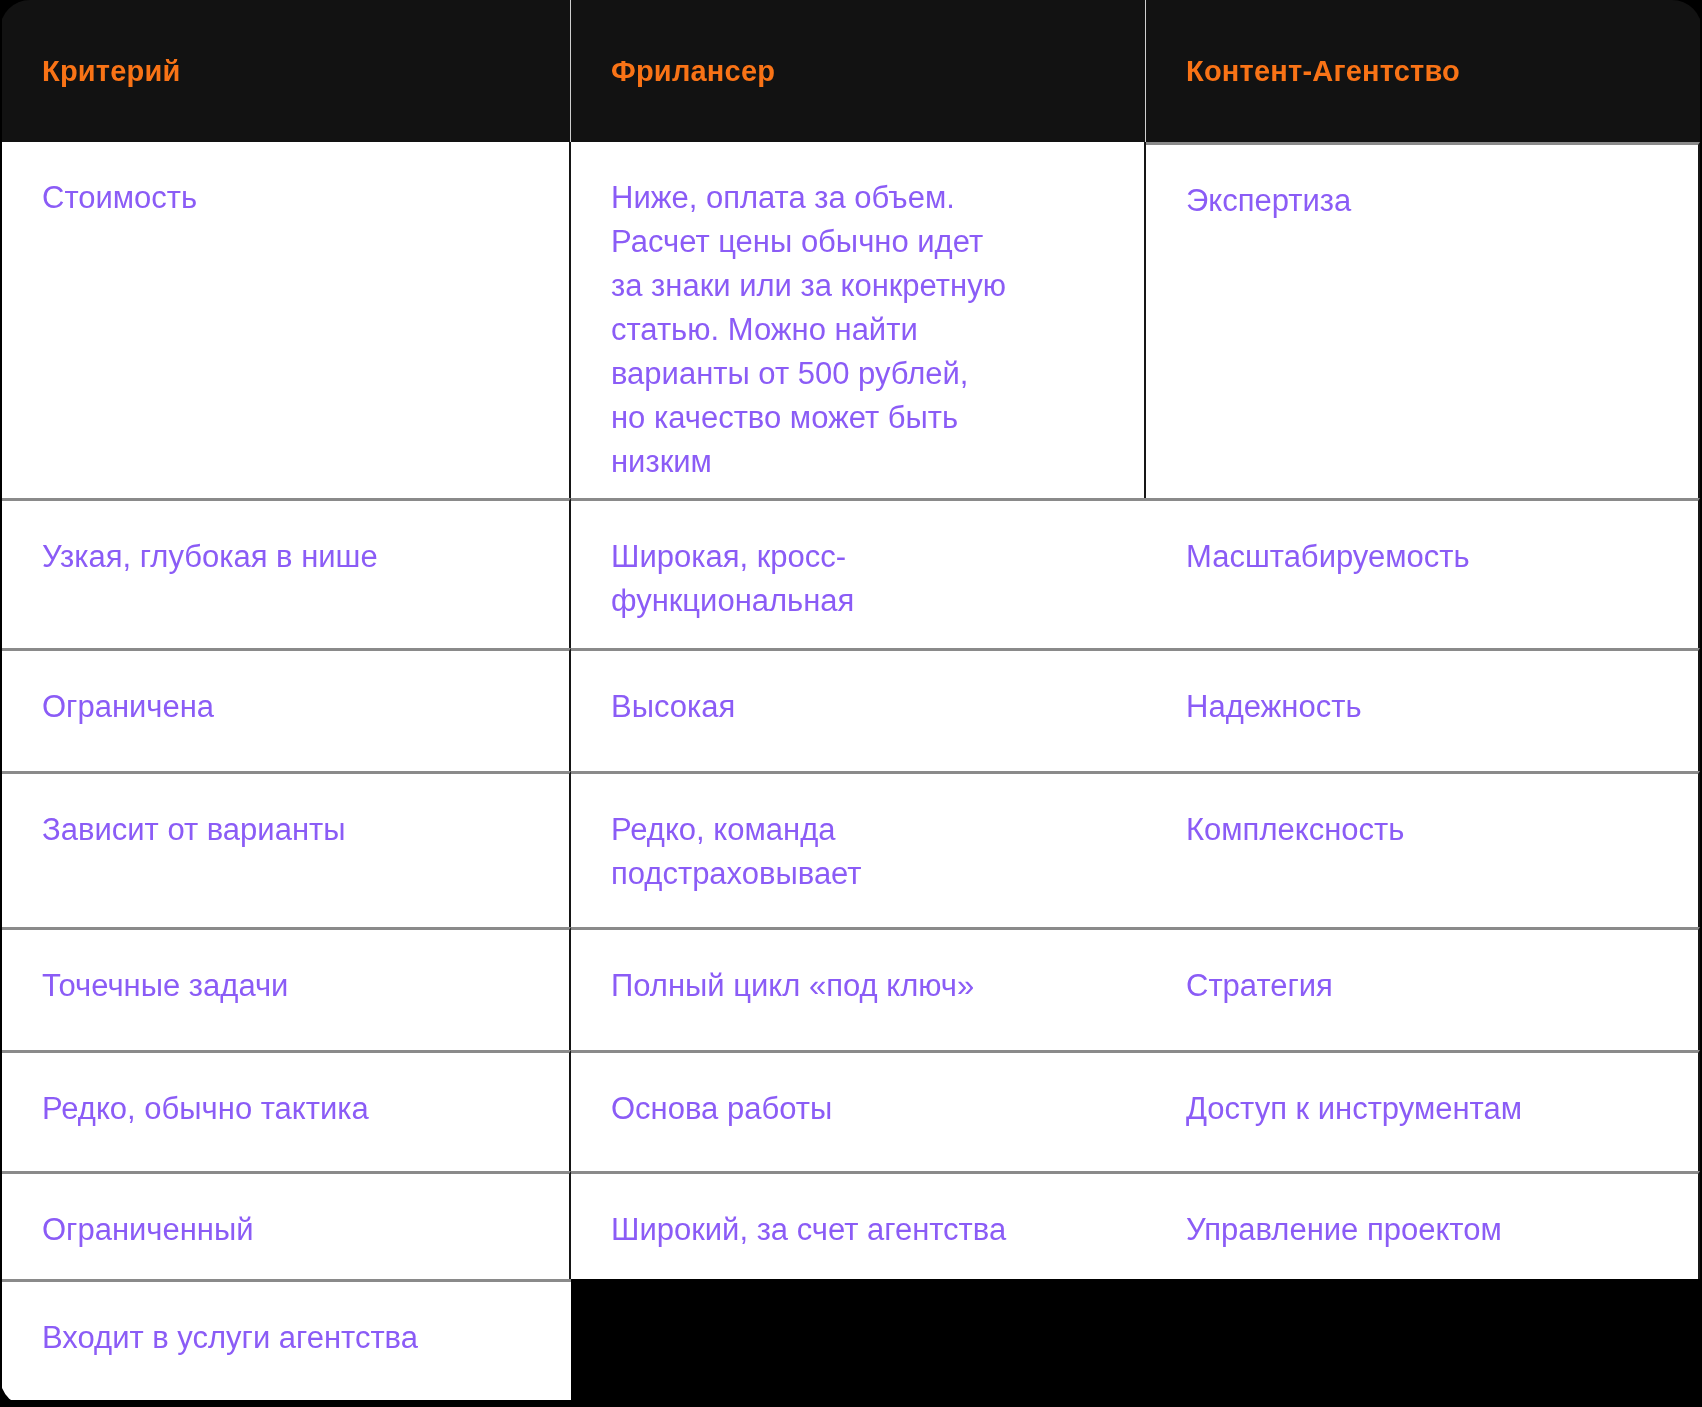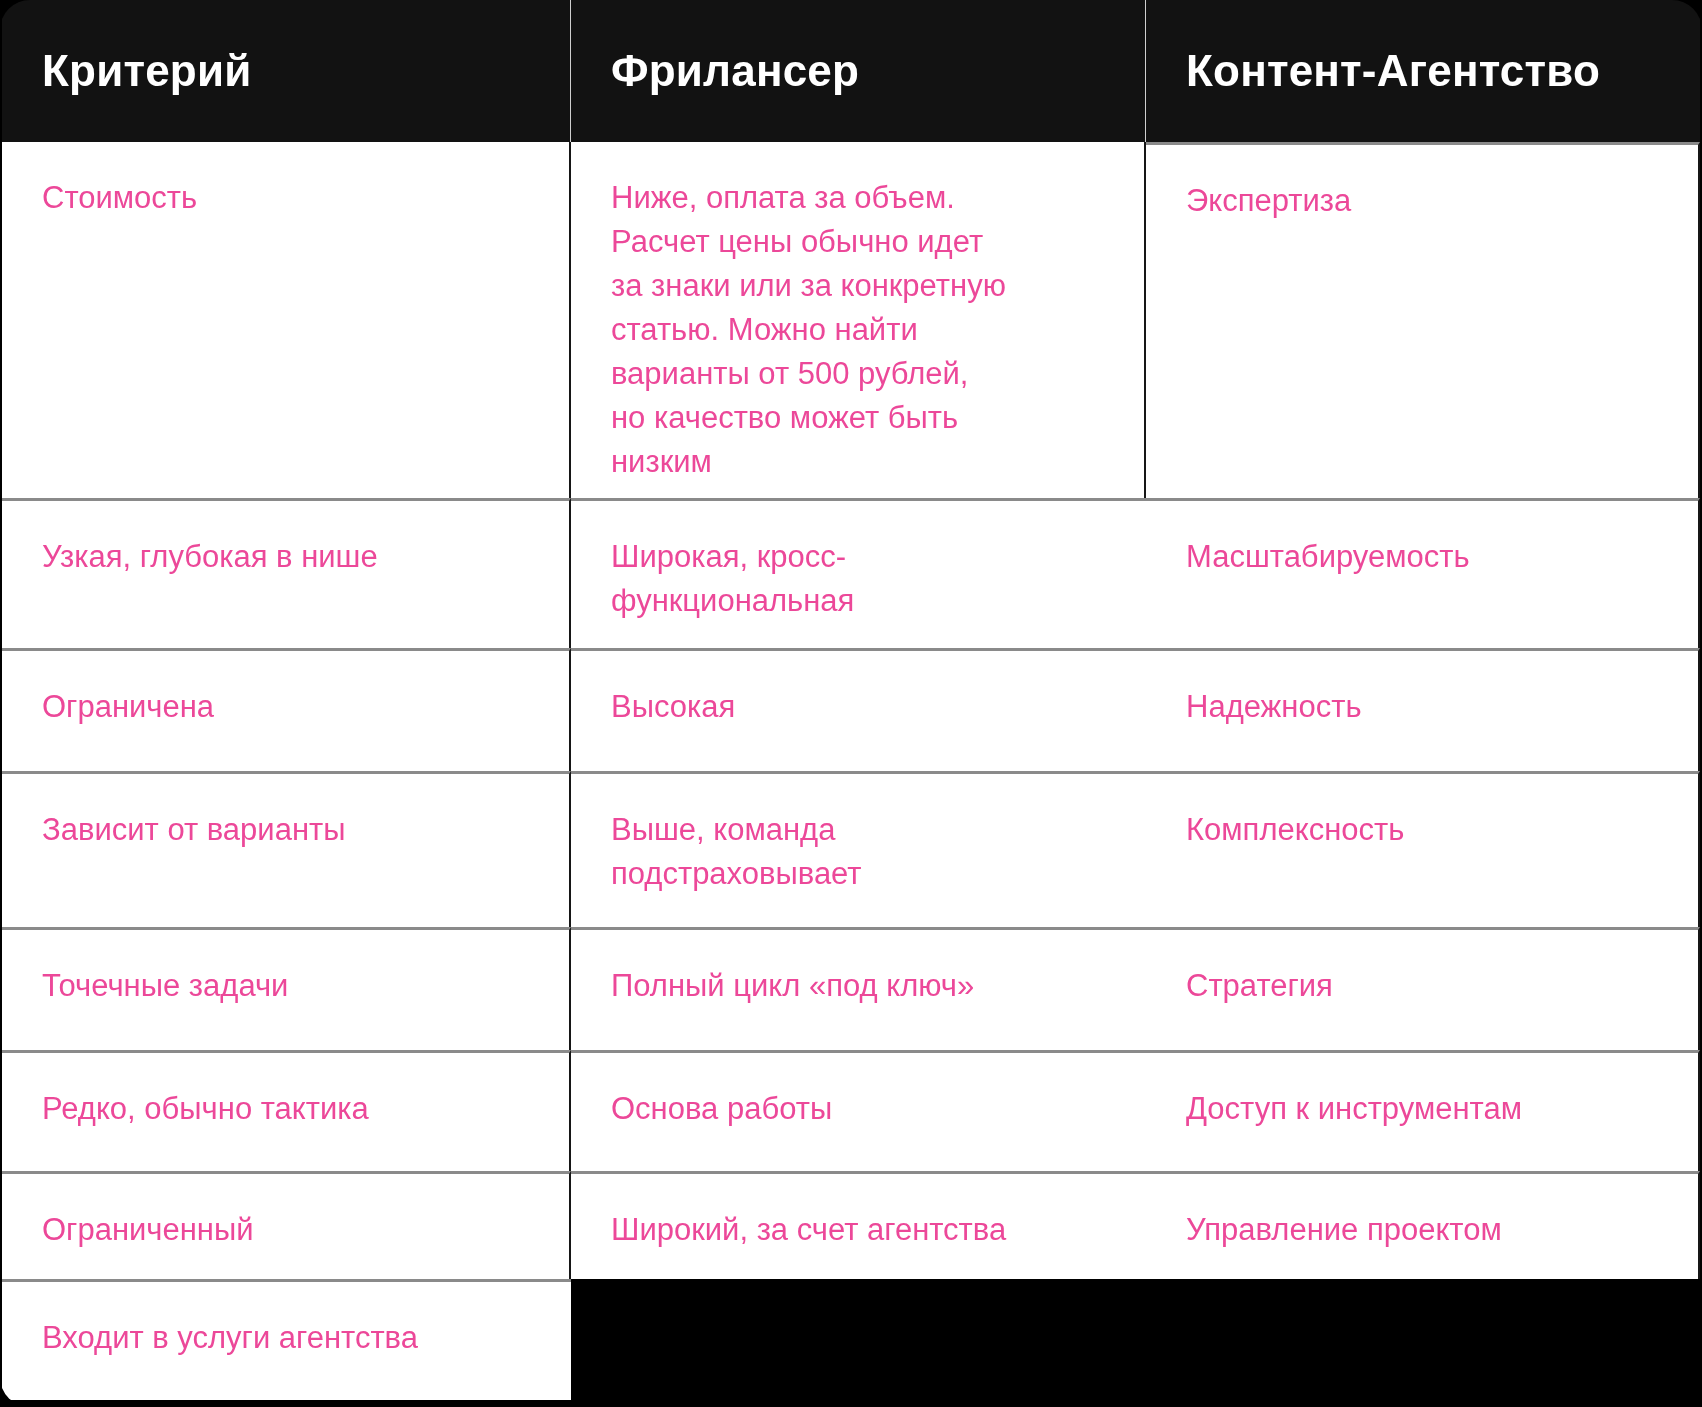--- a/index.html
+++ b/index.html
@@ -19,32 +19,32 @@
   .comparison-table {
     display: grid;
     grid-template-columns: 569px 575px 554px;
     grid-template-rows: 142px 356px 150px 123px 156px 123px 121px 108px 121px;
     margin: 0 2px;
     width: 1698px;
     height: 1400px;
   }
   .hcell {
     background: #121212;
-    color: #ffffff;
-    font-size: 44px;
+    color: #f97316;
+    font-size: 29px;
     font-weight: 600;
     display: flex;
     align-items: center;
     padding: 16px 40px;
     letter-spacing: 0.2px;
   }
   .hcell.colsep { border-right: 1px solid #cfcfcf; }
   .bcell {
     background: #ffffff;
-    color: #ec4899;
+    color: #8b5cf6;
     font-size: 31px;
     line-height: 44px;
     padding: 34px 40px 11px 40px;
     white-space: pre-line;
   }
   .bcell.colsep { border-right: 2px solid #161616; }
   .bcell.rowsep { border-top: 3px solid #8a8a8a; }
 </style>
 </head>
 <body>
@@ -69,21 +69,21 @@
     <div class="bcell colsep rowsep">Узкая, глубокая в нише</div>
     <div class="bcell rowsep">Широкая, кросс-
 функциональная</div>
 
     <div class="bcell colsep rowsep">Масштабируемость</div>
     <div class="bcell colsep rowsep">Ограничена</div>
     <div class="bcell rowsep">Высокая</div>
 
     <div class="bcell colsep rowsep">Надежность</div>
     <div class="bcell colsep rowsep">Зависит от варианты</div>
-    <div class="bcell rowsep">Выше, команда
+    <div class="bcell rowsep">Редко, команда
 подстраховывает</div>
 
     <div class="bcell colsep rowsep">Комплексность</div>
     <div class="bcell colsep rowsep">Точечные задачи</div>
     <div class="bcell rowsep">Полный цикл «под ключ»</div>
 
     <div class="bcell colsep rowsep">Стратегия</div>
     <div class="bcell colsep rowsep">Редко, обычно тактика</div>
     <div class="bcell rowsep">Основа работы</div>
 

